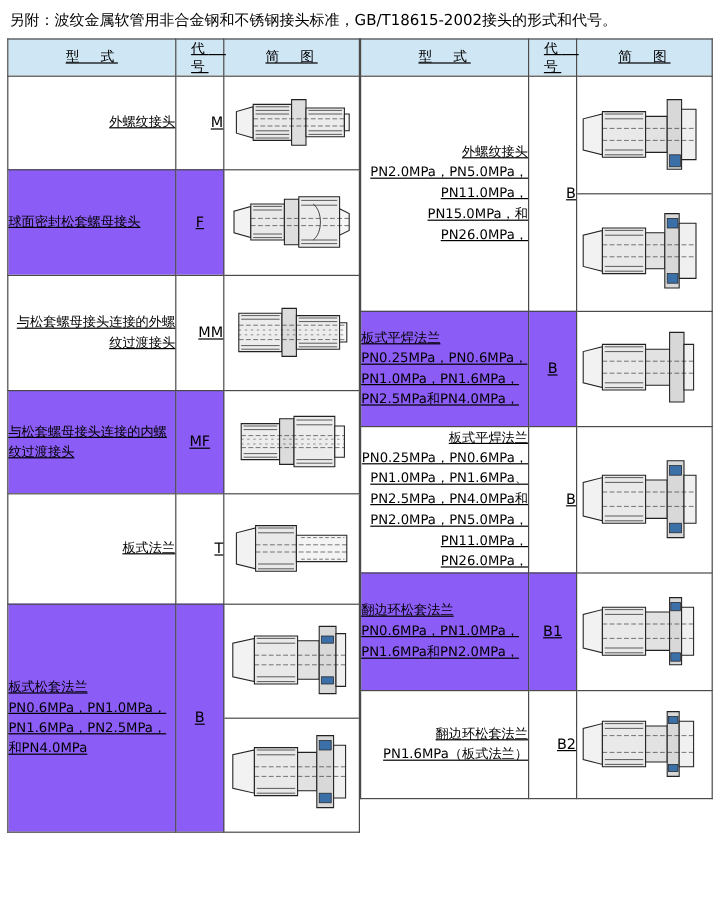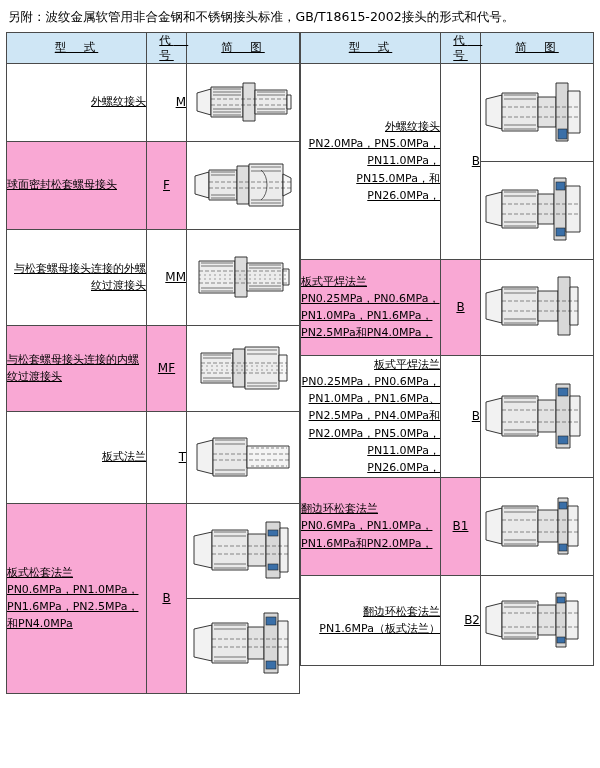--- a/index.html
+++ b/index.html
@@ -67,21 +67,21 @@
   .cell-code {
     text-align: center;
     vertical-align: middle;
     font-size: 12px;
   }
   .cell-fig {
     vertical-align: middle;
     text-align: center;
     background: #ffffff;
   }
-  .yellow { background: #f9a8d4; }
+  .yellow { background: #8b5cf6; }
   .white { background: #ffffff; text-align: right; }
   svg { display: block; margin: 0 auto; }
   .fig-wrap { padding: 4px 0; }
 </style>
 </head>
 <body>
 
 <div class="page">
 
   <div class="caption">另附：波纹金属软管用非合金钢和不锈钢接头标准，GB/T18615-2002接头的形式和代号。</div>

